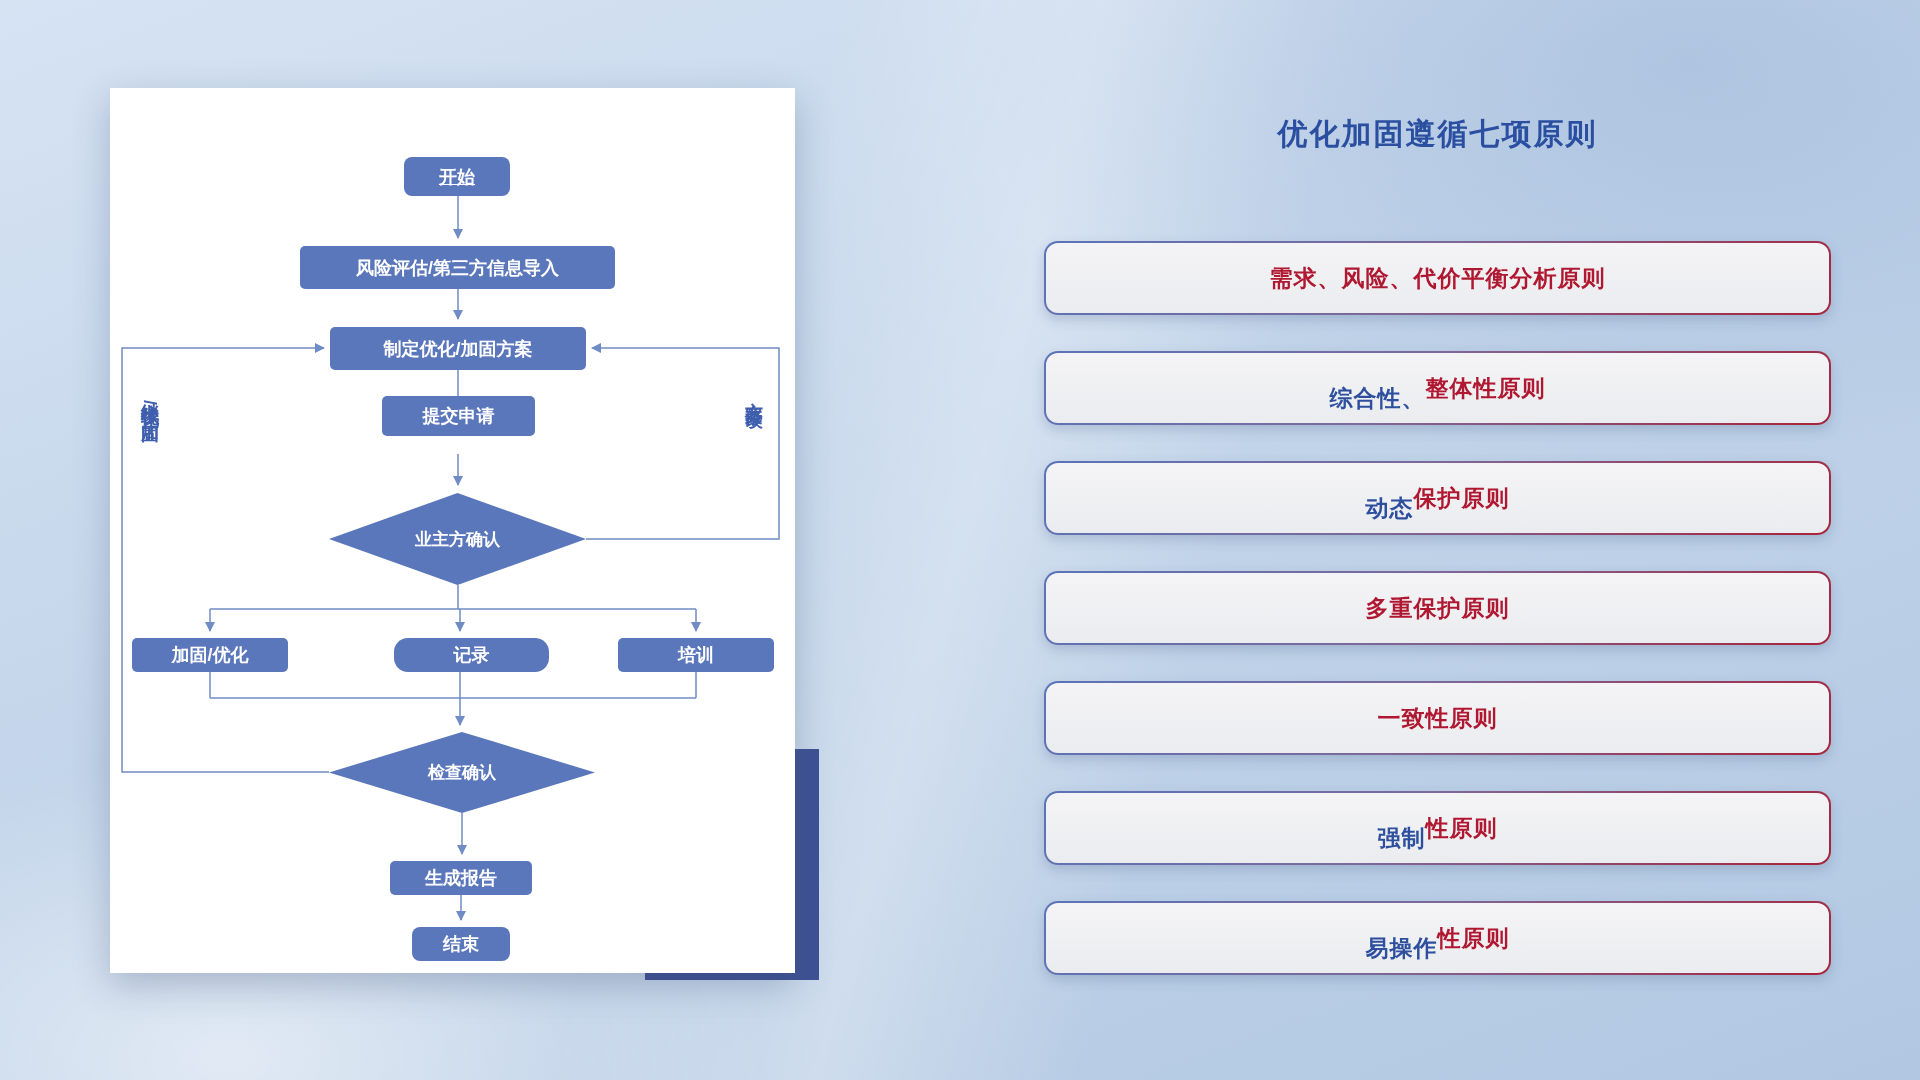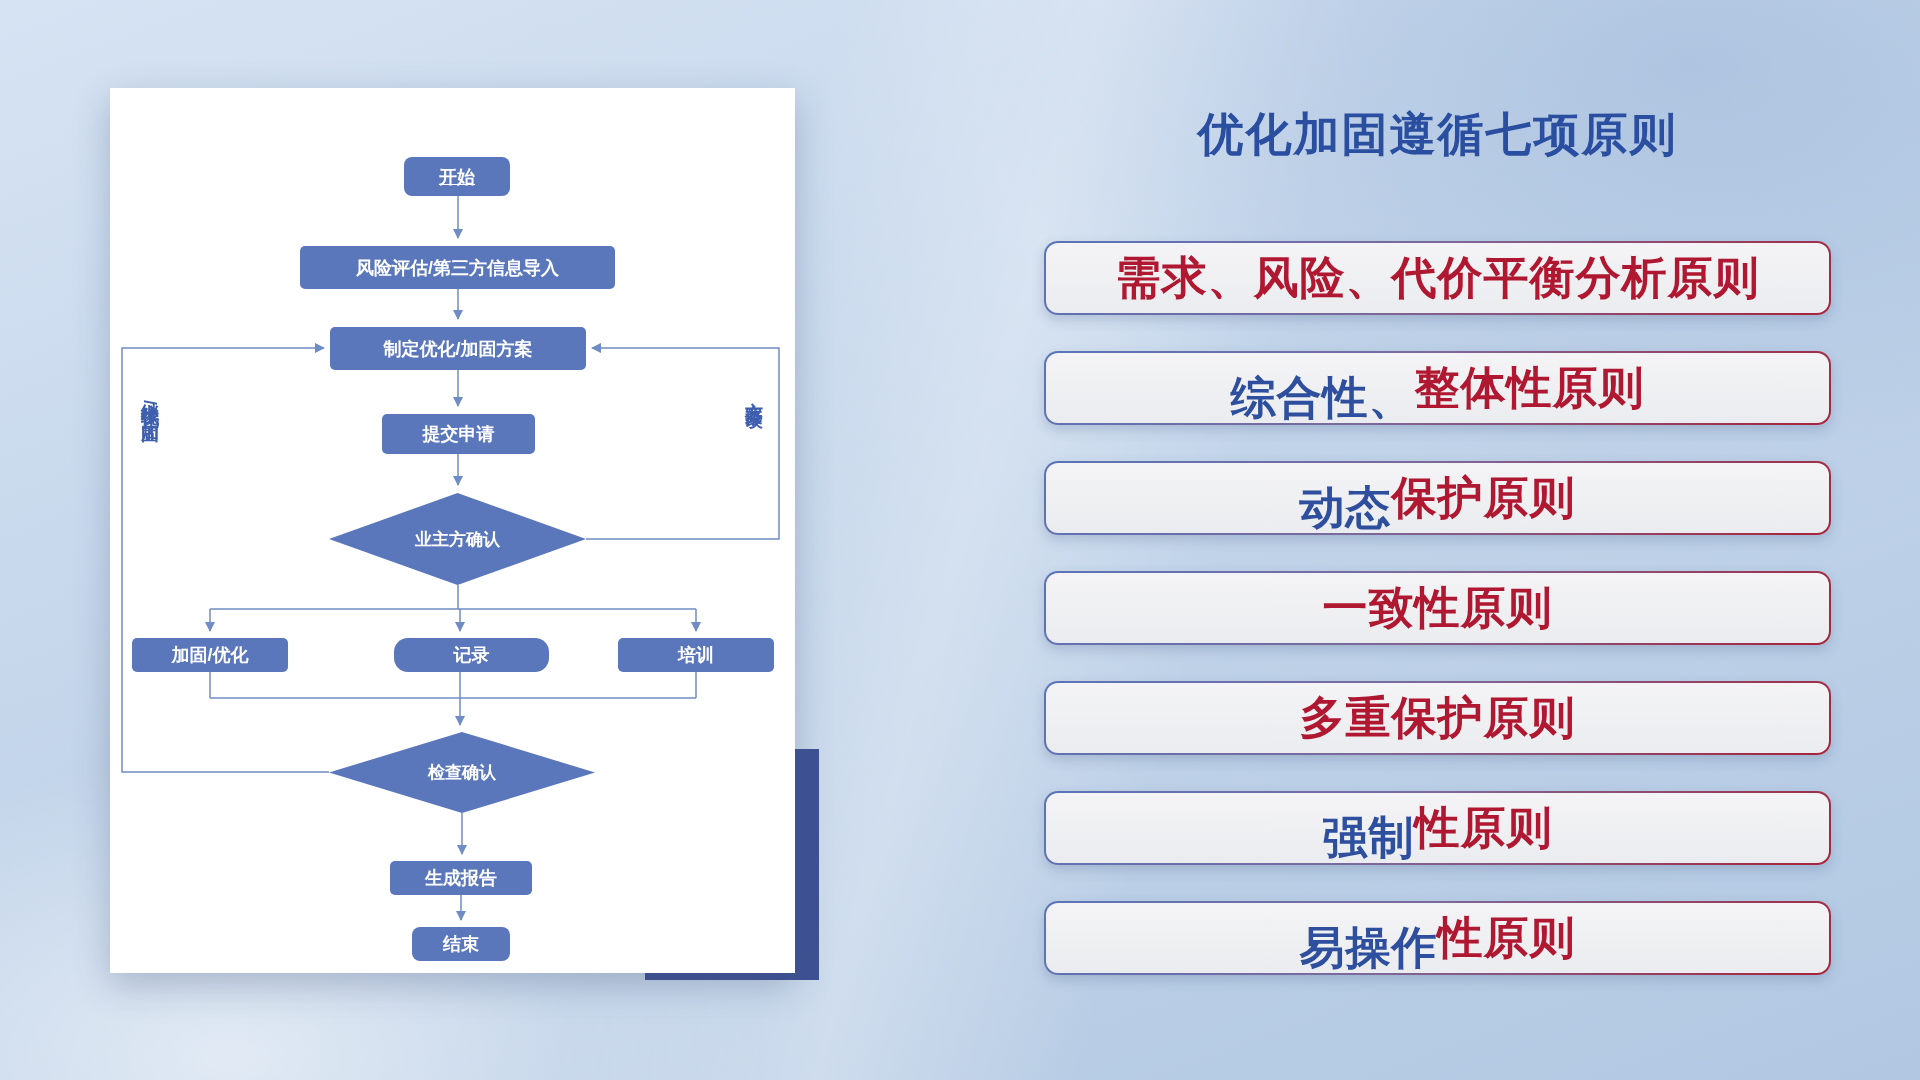--- a/index.html
+++ b/index.html
@@ -75,21 +75,21 @@
     white-space: nowrap;
   }
 
   
   .panel-title {
     position: absolute;
     left: 1044px; top: 104px;
     width: 787px; height: 60px;
     line-height: 60px;
     text-align: center;
-    font-size: 46px;
+    font-size: 30px;
     font-weight: bold;
     color: #2b4fa0;
     letter-spacing: 2px;
   }
   .principles {
     position: absolute;
     left: 1044px; top: 241px;
     width: 787px;
     display: flex;
     flex-direction: column;
@@ -102,21 +102,21 @@
     background: linear-gradient(135deg, #5a74b8 0%, #7b6a9b 45%, #a82339 100%);
     box-shadow: 0 5px 12px rgba(80, 100, 140, 0.25);
   }
   .principle-inner {
     width: 100%; height: 100%;
     border-radius: 12px;
     background: linear-gradient(180deg, #f4f4f6 0%, #ebecef 100%);
     display: flex;
     align-items: center;
     justify-content: center;
-    font-size: 45px;
+    font-size: 23px;
     font-weight: bold;
     letter-spacing: 1px;
     white-space: nowrap;
   }
   .seg-blue { color: #2d4f9e; margin-top: 20px; }
   .seg-red  { color: #b01730; }
 </style>
 </head>
 <body>
 
@@ -157,21 +157,21 @@
         <path d="M219 684 H12 V260 H214" marker-end="url(#arrow)"></path>
       </g>
     </svg>
 
     <div class="node terminal" style="left:294px; top:69px; width:106px; height:39px;text-decoration:underline;">开始</div>
 
     <div class="node" style="left:190px; top:158px; width:315px; height:43px;">风险评估/第三方信息导入</div>
 
     <div class="node" style="left:220px; top:239px; width:256px; height:43px;">制定优化/加固方案</div>
 
-    <div class="node" style="left:272px; top:326px; width:153px; height:40px;">提交申请</div>
+    <div class="node" style="left:272px; top:308px; width:153px; height:40px;">提交申请</div>
 
     <div class="diamond" style="left:219px; top:405px; width:257px; height:92px;">业主方确认</div>
 
     <div class="node" style="left:22px; top:550px; width:156px; height:34px;">加固/优化</div>
 
     <div class="node" style="left:284px; top:550px; width:155px; height:34px;border-radius:14px;">记录</div>
 
     <div class="node" style="left:508px; top:550px; width:156px; height:34px;">培训</div>
 
     <div class="diamond" style="left:219px; top:644px; width:266px; height:81px;">检查确认</div>
@@ -207,28 +207,28 @@
     <div class="principle">
       <div class="principle-inner">
           <span class="seg-blue">动态</span>
           <span class="seg-red">保护原则</span>
         </div>
     </div>
 
     <div class="principle">
       <div class="principle-inner">
           <span class="seg-blue"></span>
+          <span class="seg-red">多重保护原则</span>
+        </div>
+    </div>
+
+    <div class="principle">
+      <div class="principle-inner">
+          <span class="seg-blue"></span>
           <span class="seg-red">一致性原则</span>
-        </div>
-    </div>
-
-    <div class="principle">
-      <div class="principle-inner">
-          <span class="seg-blue"></span>
-          <span class="seg-red">多重保护原则</span>
         </div>
     </div>
 
     <div class="principle">
       <div class="principle-inner">
           <span class="seg-blue">强制</span>
           <span class="seg-red">性原则</span>
         </div>
     </div>
 

